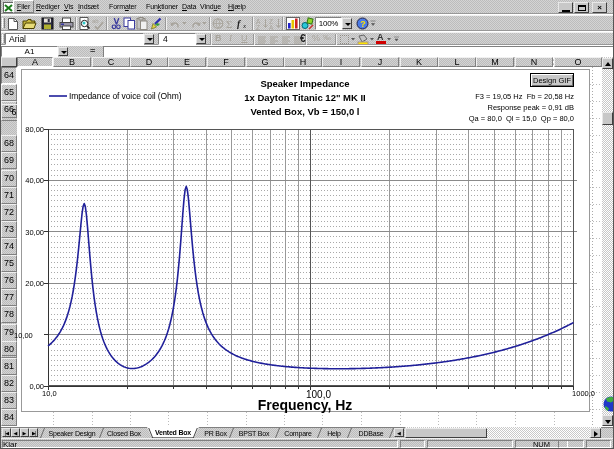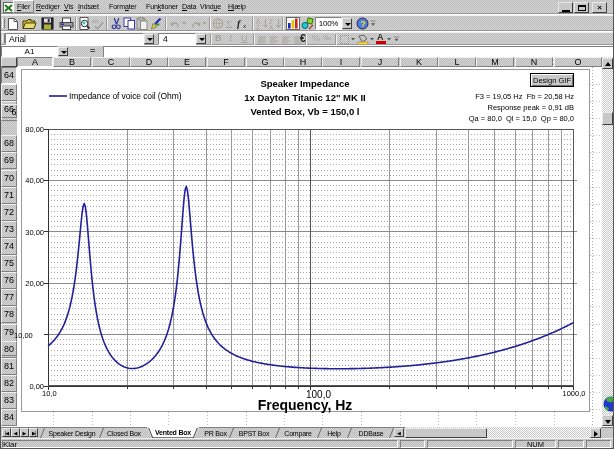--- a/index.html
+++ b/index.html
@@ -311,21 +311,21 @@
 <div class="ct" style="left:400px;top:103px;width:174px;text-align:right;font-size:7.5px">Response peak = 0,91 dB</div>
 <div class="ct" style="left:400px;top:114px;width:174px;text-align:right;font-size:7.5px">Qa = 80,0&nbsp;&nbsp;Ql = 15,0&nbsp;&nbsp;Qp = 80,0</div>
 <div class="ct" style="left:14px;top:125px;width:30px;text-align:right;font-size:7.5px">80,00</div>
 <div class="ct" style="left:14px;top:176px;width:30px;text-align:right;font-size:7.5px">40,00</div>
 <div class="ct" style="left:14px;top:228px;width:30px;text-align:right;font-size:7.5px">30,00</div>
 <div class="ct" style="left:14px;top:279px;width:30px;text-align:right;font-size:7.5px">20,00</div>
 <div class="ct" style="left:14px;top:331px;width:30px;text-align:left;font-size:7.5px">10,00</div>
 <div class="ct" style="left:14px;top:382px;width:30px;text-align:right;font-size:7.5px">0,00</div>
 <div class="ct" style="left:42px;top:389px;font-size:7.5px">10,0</div>
 <div class="ct" style="left:291px;top:389px;width:40px;text-align:right;font-size:10px">100,0</div>
-<div class="ct" style="left:553px;top:389px;width:42px;text-align:center;font-size:7.5px">1000,0</div>
+<div class="ct" style="left:553px;top:389px;width:42px;text-align:right;font-size:7.5px">1000,0</div>
 <div class="ct" style="left:230px;top:397px;width:150px;text-align:center;font-size:14px;font-weight:bold">Frequency, Hz</div>
 
 <div class="abs" style="left:602px;top:57px;width:11px;height:369px;background:repeating-conic-gradient(#fff 0 25%,#c8c8c8 0 50%) 0 0/2px 2px"></div>
 <div class="abs btn3d" style="left:602px;top:58px;width:11px;height:11px">
     <div class="abs" style="left:2px;top:3px;border:3px solid transparent;border-bottom:4px solid #000;border-top:none"></div>
   </div>
 <div class="abs btn3d" style="left:602px;top:112px;width:11px;height:13px"></div>
 <div class="abs btn3d" style="left:602px;top:415px;width:11px;height:11px">
     <div class="abs" style="left:2px;top:4px;border:3px solid transparent;border-top:4px solid #000;border-bottom:none"></div>
   </div>
@@ -365,19 +365,19 @@
 <div class="abs btn3d" style="left:405px;top:428px;width:82px;height:10px"></div>
 <div class="abs btn3d" style="left:590px;top:428px;width:11px;height:10px">
     <div class="abs" style="left:3px;top:2px;border:3px solid transparent;border-left:4px solid #000;border-right:none"></div>
   </div>
 
 <div class="abs chrome" style="left:0;top:438px;width:614px;height:11px;border-top:1px solid #f0f0f0"></div>
 <div class="abs" style="left:3px;top:440px;font-size:8px;color:#000">Klar</div>
 <div class="abs sunken" style="left:2px;top:440px;width:396px;height:8px;font-size:7.5px;line-height:7px;text-align:center;color:#000"></div>
 <div class="abs sunken" style="left:400px;top:440px;width:25px;height:8px;font-size:7.5px;line-height:7px;text-align:center;color:#000"></div>
 <div class="abs sunken" style="left:427px;top:440px;width:86px;height:8px;font-size:7.5px;line-height:7px;text-align:center;color:#000"></div>
-<div class="abs sunken" style="left:515px;top:440px;width:41px;height:8px;font-size:7.5px;line-height:7px;text-align:center;color:#000">NUM</div>
+<div class="abs sunken" style="left:515px;top:440px;width:53px;height:8px;font-size:7.5px;line-height:7px;text-align:center;color:#000">NUM</div>
 <div class="abs sunken" style="left:558px;top:440px;width:26px;height:8px;font-size:7.5px;line-height:7px;text-align:center;color:#000"></div>
 <div class="abs sunken" style="left:586px;top:440px;width:25px;height:8px;font-size:7.5px;line-height:7px;text-align:center;color:#000"></div>
 
 <div class="abs" style="left:0;top:0;width:1px;height:449px;background:#555"></div>
 <div class="abs" style="left:613px;top:0;width:1px;height:449px;background:#555"></div>
 <div class="abs" style="left:0;top:448px;width:614px;height:1px;background:#555"></div>
 
 </body></html>

